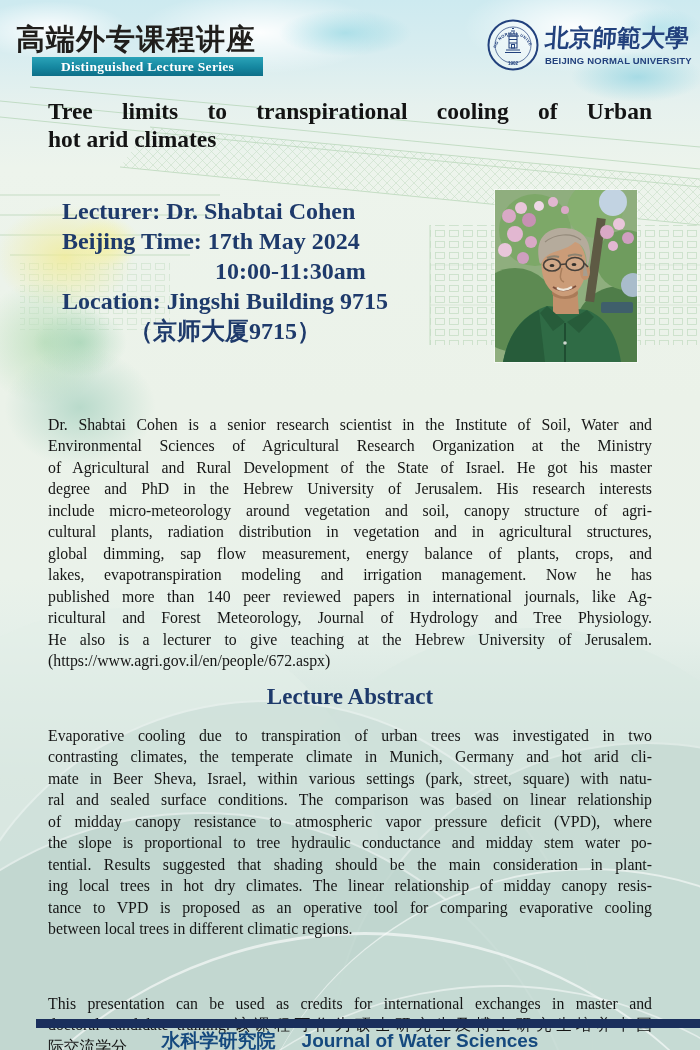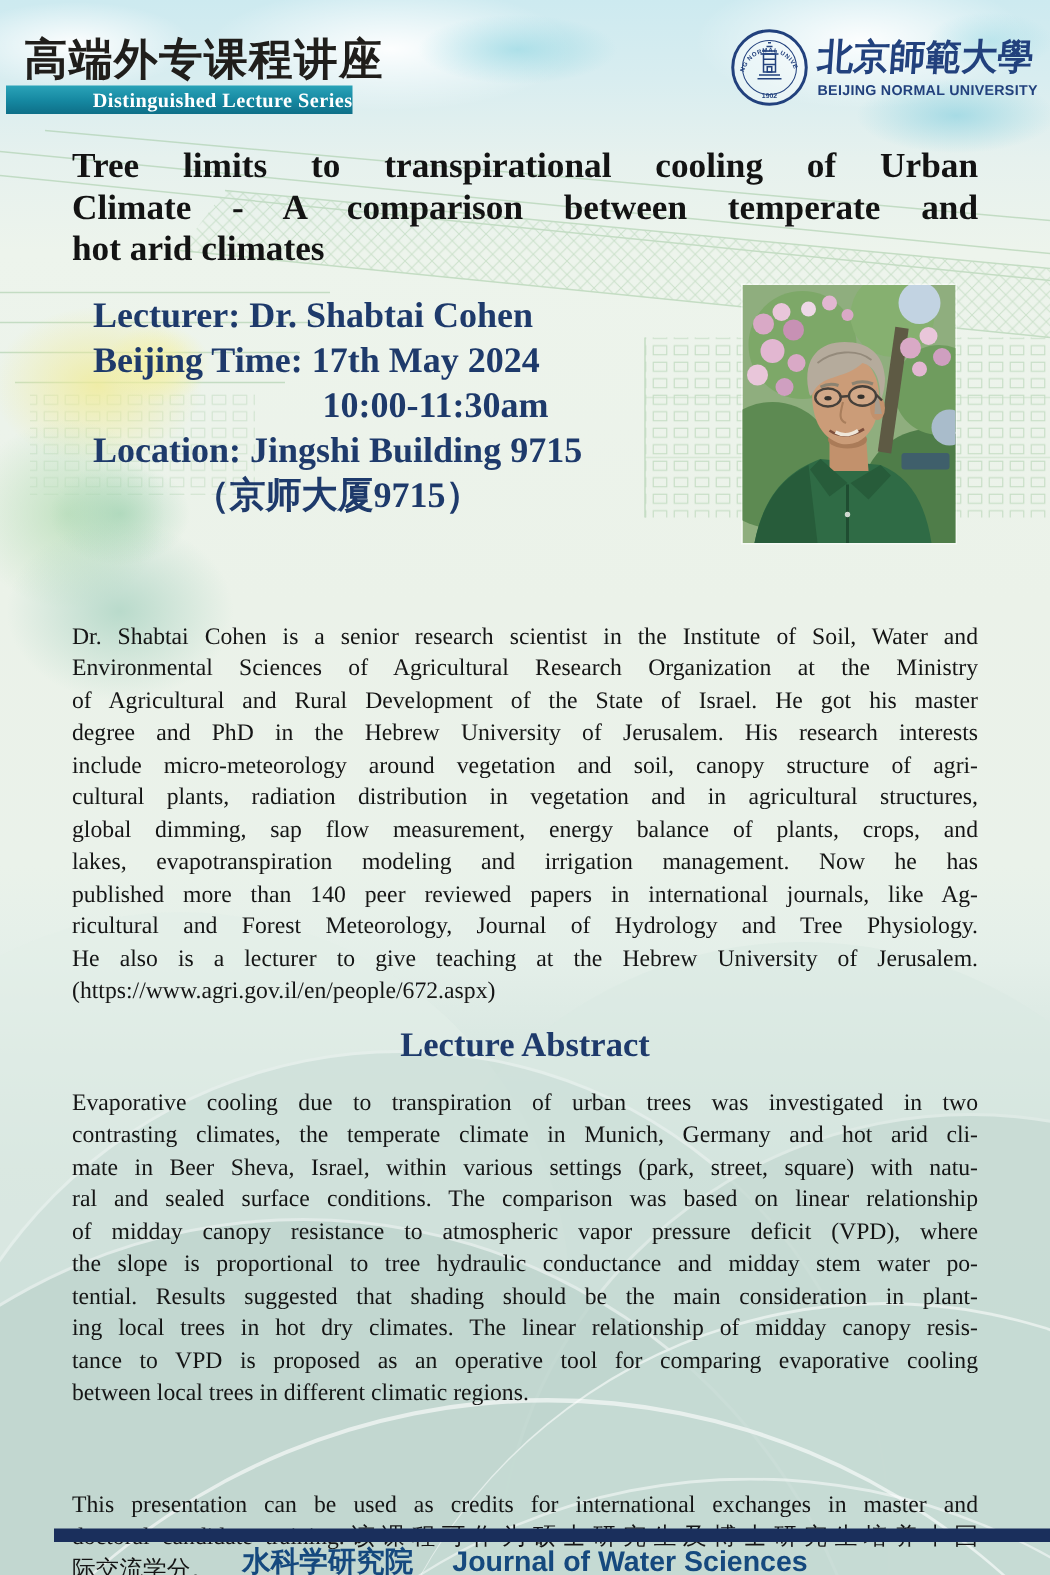--- a/index.html
+++ b/index.html
@@ -32,23 +32,23 @@
   .wv3{left:-60px;top:700px;width:650px;height:650px;background:rgba(204,223,216,.75);border:2px solid rgba(255,255,255,.4);}
   .wv4{left:330px;top:742px;width:630px;height:630px;background:rgba(197,217,210,.8);border:2px solid rgba(255,255,255,.38);}
   .wv5{left:-185px;top:812px;width:770px;height:770px;background:rgba(190,212,205,.8);border:2px solid rgba(255,255,255,.5);}
   .wv6{left:235px;top:868px;width:710px;height:710px;background:rgba(197,218,211,.85);border-top:2px solid rgba(255,255,255,.55);}
   .wv7{left:-90px;top:932px;width:910px;height:910px;background:transparent;border-top:3px solid rgba(255,255,255,.6);}
   .wv8{left:90px;top:985px;width:820px;height:820px;background:transparent;border-top:2px solid rgba(255,255,255,.5);}
   .building{position:absolute;left:0;top:75px;width:700px;height:310px;opacity:.5;}
   
   .series-zh{position:absolute;left:16px;top:20px;font-size:29px;font-weight:bold;
     color:#201e1b;letter-spacing:1px;white-space:nowrap;}
-  .series-banner{position:absolute;left:4px;top:57px;width:231px;height:19px;
+  .series-banner{position:absolute;left:32px;top:57px;width:231px;height:19px;
     background:linear-gradient(180deg,#2aa3b8 0%,#1587a0 55%,#0e6f88 100%);
-    color:#fff;font-size:13.5px;font-weight:bold;text-align:right;line-height:19px;
+    color:#fff;font-size:13.5px;font-weight:bold;text-align:center;line-height:19px;
     letter-spacing:.3px;white-space:nowrap;}
   .brand{position:absolute;left:487px;top:18px;width:210px;height:58px;}
   .brand-seal{position:absolute;left:0;top:1px;width:52px;height:52px;}
   .brand-names{position:absolute;left:58px;top:4px;width:150px;}
   .brand-zh{font-size:24px;font-weight:bold;color:var(--bnu-navy,#22417d);
     white-space:nowrap;letter-spacing:0px;transform:skewX(-4deg);}
   .brand-en{margin-top:1px;font-family:"Liberation Sans",sans-serif;font-size:9.5px;
     font-weight:bold;color:var(--bnu-navy,#22417d);letter-spacing:.2px;white-space:nowrap;}
   
   .lines div,.jlines div{white-space:nowrap;}
@@ -150,21 +150,20 @@
       <text x="26" y="46" font-family="Liberation Sans, sans-serif" font-size="4.6" font-weight="bold" text-anchor="middle" fill="#22417d">1902</text>
     </svg>
     <div class="brand-names">
       <div class="brand-zh">北京師範大學</div>
       <div class="brand-en">BEIJING NORMAL UNIVERSITY</div>
     </div>
   </div>
 
   <h1 class="title jlines">
       <div>Tree limits to transpirational cooling of Urban</div>
-      <div>Climate - A comparison between temperate and</div>
       <div>hot arid climates</div>
     </h1>
 
   <div class="info lines">
       <div>Lecturer: Dr. Shabtai Cohen</div>
       <div>Beijing Time: 17th May 2024</div>
       <div>10:00-11:30am</div>
       <div>Location: Jingshi Building 9715</div>
       <div>（京师大厦9715）</div>
     </div>

